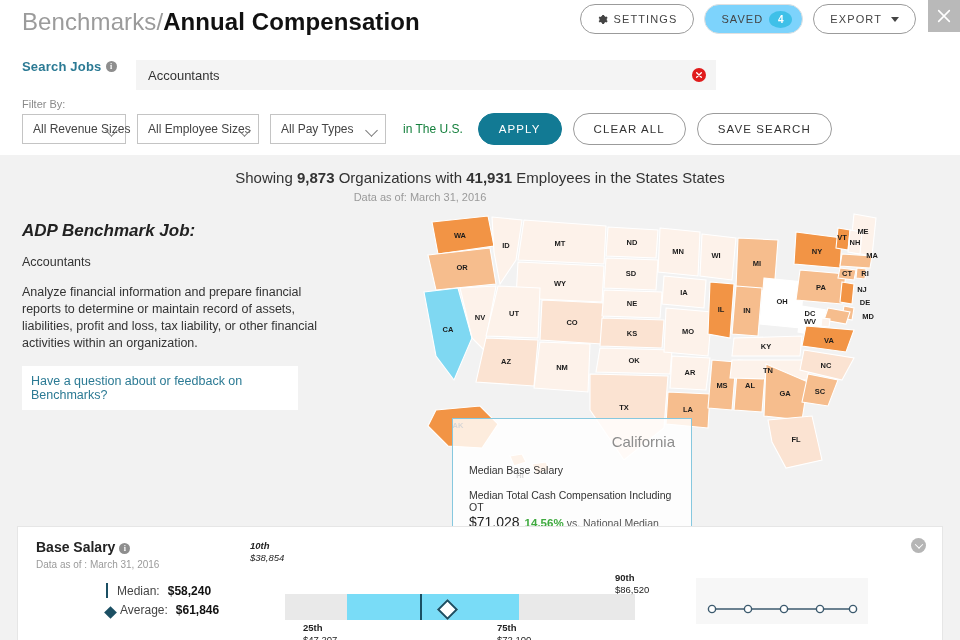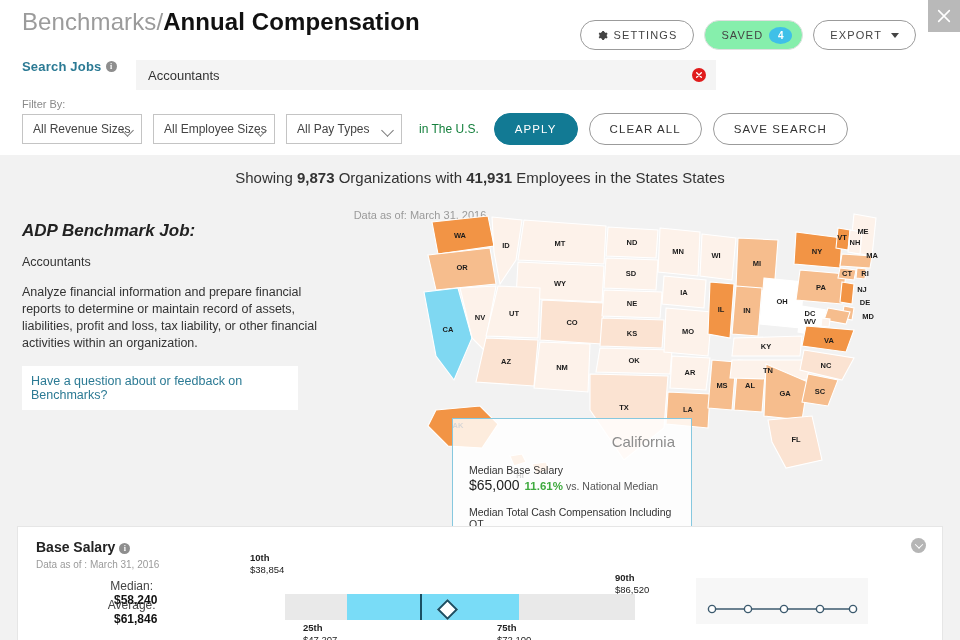--- a/index.html
+++ b/index.html
@@ -10,27 +10,27 @@
     -webkit-font-smoothing:antialiased;
   }
   .app{position:relative;width:960px;height:640px;overflow:hidden;background:#fff;}
 
   
   .header{position:relative;height:155px;background:#fff;}
   .title{position:absolute;left:22px;top:8px;font-size:24px;letter-spacing:.1px;white-space:nowrap;}
   .title .light{color:#9b9b9b;font-weight:400;}
   .title .bold{color:#111;font-weight:700;}
 
-  .hdr-btns{position:absolute;right:44px;top:20px;display:flex;align-items:center;gap:10px;}
+  .hdr-btns{position:absolute;right:44px;top:4px;display:flex;align-items:center;gap:10px;}
   .pill{
     height:28px;border-radius:16px;border:1px solid #9b9b9b;background:#fff;
     display:flex;align-items:center;justify-content:center;gap:6px;
     font-size:11px;letter-spacing:1.1px;color:#444;padding:0 16px;cursor:pointer;
   }
-  .pill.saved{background:#86efac;border-color:#e0e0e0;padding-right:10px;}
+  .pill.saved{background:#7dd3fc;border-color:#e0e0e0;padding-right:10px;}
   .badge{
     display:inline-flex;align-items:center;justify-content:center;
     min-width:17px;height:17px;border-radius:50%;background:#3fc0e8;color:#fff;
     font-size:10px;font-weight:700;letter-spacing:0;padding:0 3px;
   }
   .gear{width:11px;height:11px;flex:0 0 auto;}
   .caret{width:0;height:0;border-left:4px solid transparent;border-right:4px solid transparent;border-top:5px solid #444;margin-left:3px;}
 
   .closebtn{
     position:absolute;right:0;top:0;width:32px;height:32px;background:#b9b9b9;
@@ -63,37 +63,37 @@
   
   .filter-label{position:absolute;left:22px;top:98px;font-size:11px;color:#8a8a8a;}
   .filters{position:absolute;left:22px;top:113px;display:flex;align-items:center;gap:11px;}
   .sel{
     position:relative;height:30px;border:1px solid #c4c4c4;background:#fff;
     display:flex;align-items:center;font-size:12px;color:#444;padding:0 26px 0 10px;cursor:pointer;
     white-space:nowrap;box-sizing:border-box;
   }
   .sel .chev{position:absolute;right:9px;top:11px;width:8px;height:8px;border-right:1.6px solid #777;border-bottom:1.6px solid #777;transform:rotate(45deg);}
   .sel.w1{width:146px;}
-  .sel.w2{width:120px;}
+  .sel.w2{width:104px;}
   .sel.w3{width:122px;align-items:center;}
   .sel.w4{width:116px;}
   .inus{font-size:12px;color:#15803d;margin:0 4px 0 6px;white-space:nowrap;}
   .btn{
     height:30px;border-radius:16px;display:flex;align-items:center;justify-content:center;
     font-size:11.5px;letter-spacing:1.1px;cursor:pointer;padding:0 20px;white-space:nowrap;
   }
   .btn.primary{background:#127a94;color:#fff;border:1px solid #127a94;}
   .btn.ghost{background:#fff;color:#333;border:1px solid #9b9b9b;}
 
   
   .body{position:absolute;left:0;top:155px;width:960px;height:485px;background:#f2f2f2;}
 
   .showing{position:absolute;left:0;top:14px;width:960px;text-align:center;font-size:15px;color:#333;}
   .showing b{font-weight:700;}
-  .asof{position:absolute;left:0;top:36px;width:840px;text-align:center;font-size:11px;color:#9a9a9a;margin-top:18px;}
+  .asof{position:absolute;left:0;top:36px;width:840px;text-align:center;font-size:11px;color:#9a9a9a;}
 
   
   .jobpanel{position:absolute;left:22px;top:66px;width:300px;}
   .job-h{font-size:17px;font-style:italic;font-weight:700;color:#222;}
   .job-name{font-size:12.5px;color:#333;margin-top:14px;}
   .job-desc{font-size:12.5px;color:#333;line-height:17px;margin-top:15px;}
   .feedback{
     margin-top:14px;background:#fff;padding:8px 9px;width:276px;box-sizing:border-box;
     font-size:12.5px;color:#2b7a94;cursor:pointer;
   }
@@ -127,21 +127,21 @@
   }
   .card-h{position:absolute;left:18px;top:12px;font-size:14px;font-weight:700;color:#222;}
   .card-sub{position:absolute;left:18px;top:32px;font-size:10px;color:#9a9a9a;}
   .collapse{
     position:absolute;right:16px;top:11px;width:15px;height:15px;border-radius:50%;background:#b5b5b5;
     display:flex;align-items:center;justify-content:center;cursor:pointer;
   }
   .collapse i{display:block;width:5px;height:5px;border-right:1.5px solid #fff;border-bottom:1.5px solid #fff;transform:rotate(45deg) translate(-1px,-1px);}
 
   .stats{position:absolute;left:88px;top:52px;}
-  .stat{display:flex;align-items:center;height:19px;font-size:12px;color:#333;flex-direction:column;}
+  .stat{display:flex;align-items:flex-end;height:19px;font-size:12px;color:#333;}
   .stat .mk-line{width:2px;height:15px;background:#1b4f63;margin-right:9px;}
   .stat .mk-dia{width:9px;height:9px;background:#1b4f63;transform:rotate(45deg);margin:0 5px 0 0;}
   .stat .k{color:#444;}
   .stat .v{font-weight:700;color:#111;margin-left:8px;}
 
   
   .pbar{position:absolute;left:285px;top:594px;width:350px;height:26px;background:#e9e9e9;}
   .pbar .box{position:absolute;top:0;height:26px;background:#79dcf7;}
   .pbar .med{position:absolute;top:0;width:2px;height:26px;background:#1b4f63;}
   .pbar .avg{position:absolute;top:8px;width:11px;height:11px;background:#fff;border:2px solid #1b4f63;transform:rotate(45deg);}
@@ -344,23 +344,20 @@
             <text x="48" y="218">AK</text>
             <text x="110" y="268">HI</text>
         </g>
       </svg>
     </div>
 
     <div class="tip">
       <div class="tip-title">California</div>
       <div>
         <div class="tip-lbl">Median Base Salary</div>
-        <div class="tip-val">
-          <span>$65,000</span><span class="pct">11.61%</span><span class="vs">vs. National Median</span>
-        </div>
       </div>
       <div class="tip-row2">
         <div class="tip-lbl">Median Total Cash Compensation Including OT</div>
         <div class="tip-val">
           <span>$71,028</span><span class="pct">14.56%</span><span class="vs">vs. National Median</span>
         </div>
       </div>
       <div class="tip-cols">
         <div class="c">
           <div class="h">Organizations</div>
@@ -395,21 +392,21 @@
         <span class="v">$61,846</span>
       </div>
     </div>
   </div>
 
   <div class="pbar">
     <div class="box" style="left:62px;width:172px;"></div>
     <div class="med" style="left:135px;"></div>
     <div class="avg" style="left:155px;"></div>
   </div>
-  <div class="plab" style="left:250px;top:552px;">
+  <div class="plab" style="left:250px;top:540px;font-style:italic;">
     <b>10th</b>
     <span>$38,854</span>
   </div>
   <div class="plab" style="left:615px;top:572px;">
     <b>90th</b>
     <span>$86,520</span>
   </div>
   <div class="plab" style="left:303px;top:622px;">
     <b>25th</b>
     <span>$47,207</span>

